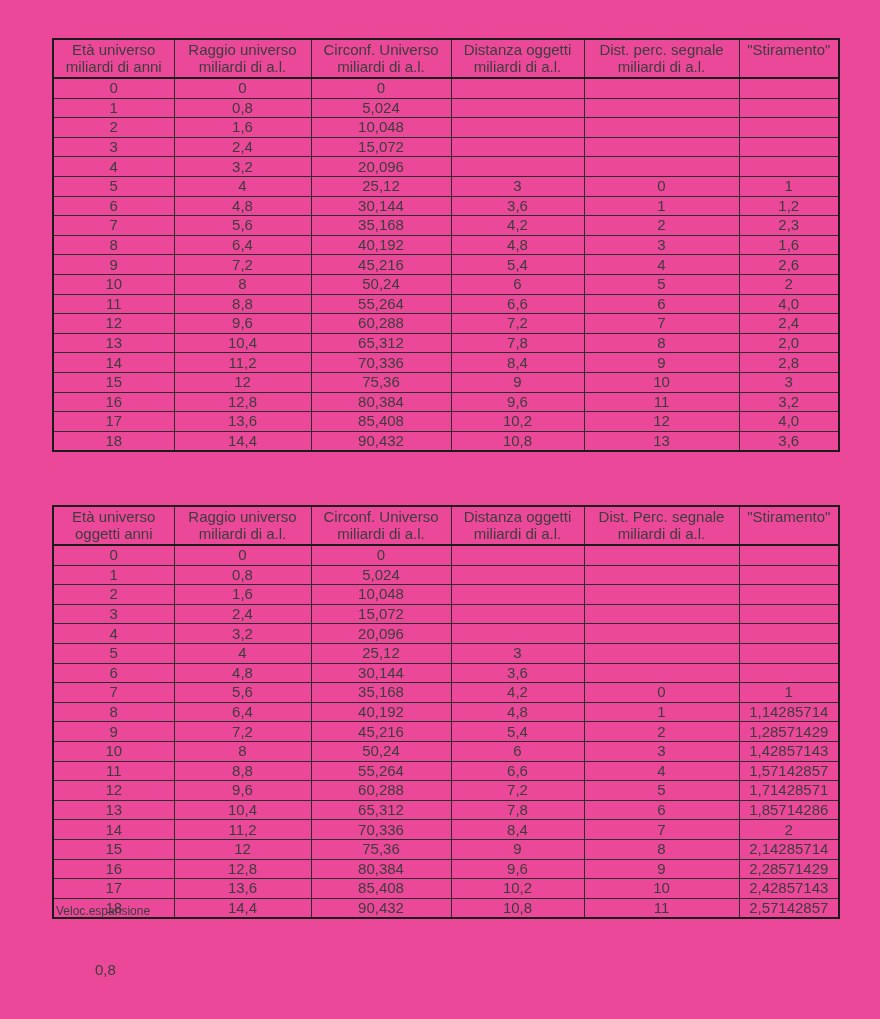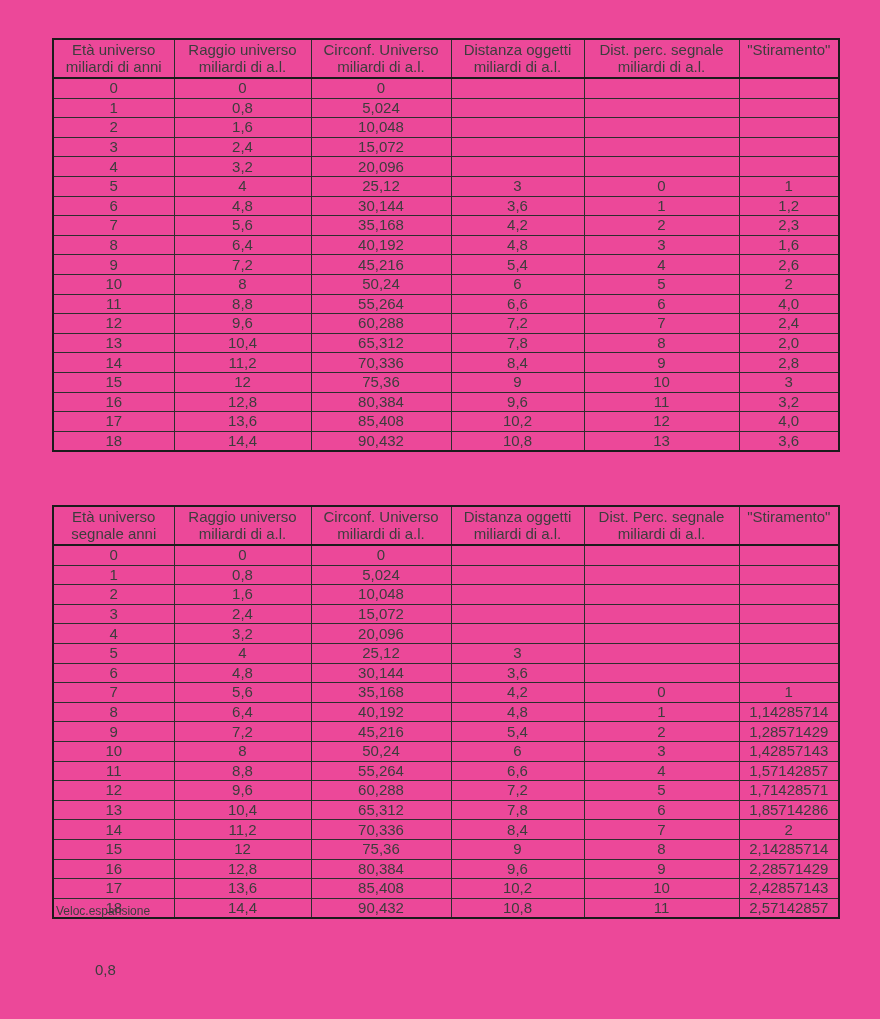--- a/index.html
+++ b/index.html
@@ -274,21 +274,21 @@
         <col class="c2">
         <col class="c3">
       <col class="c4">
         <col class="c5">
         <col class="c6">
     </colgroup>
     <thead>
       <tr>
           <th>
             <div>Età universo</div>
-            <div>segnale anni</div>
+            <div>oggetti anni</div>
           </th>
           <th>
             <div>Raggio universo</div>
             <div>miliardi di a.l.</div>
           </th>
           <th>
             <div>Circonf. Universo</div>
             <div>miliardi di a.l.</div>
           </th>
           <th>

